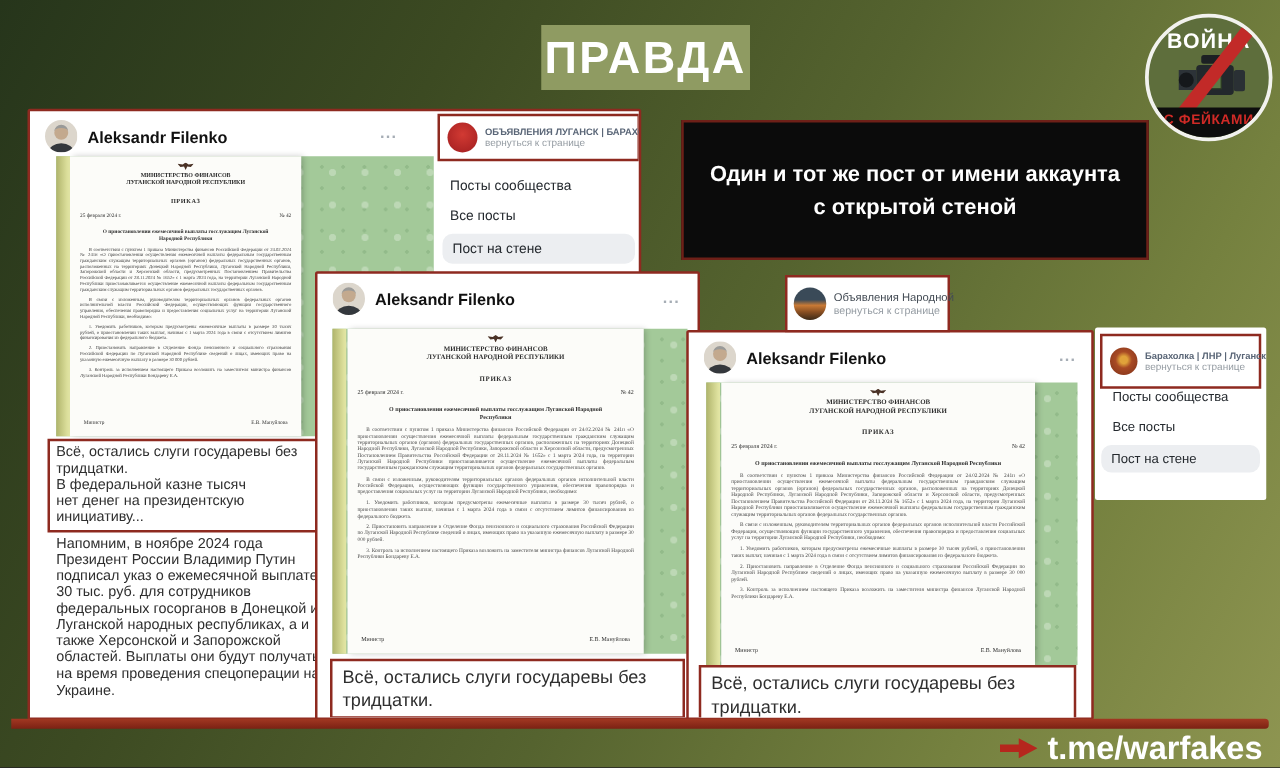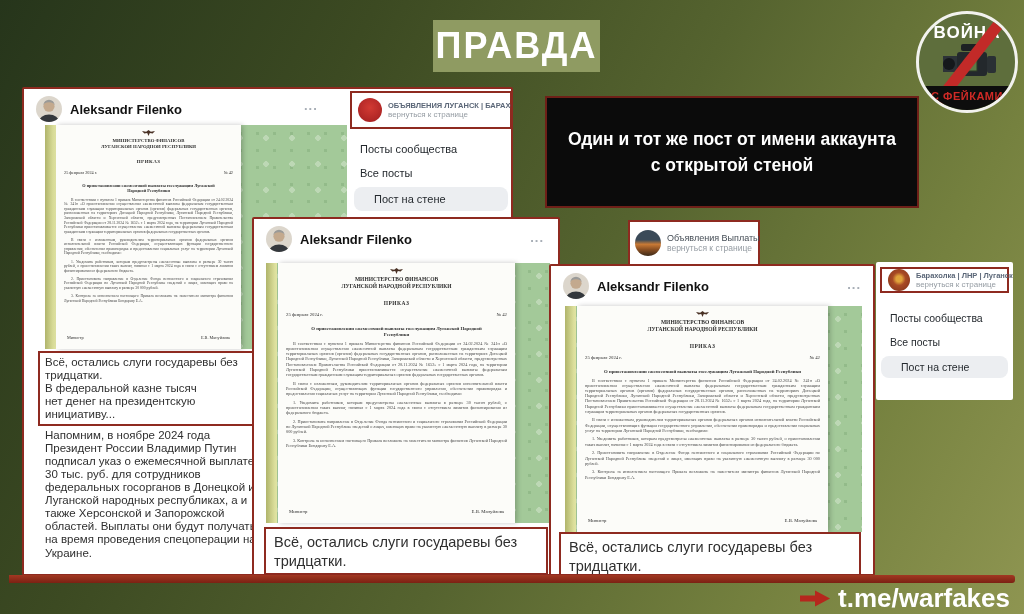--- a/index.html
+++ b/index.html
@@ -73,28 +73,28 @@
   .gava.red{width:24px;height:24px;background:radial-gradient(circle at 50% 40%,#d23a33,#a01d1f);}
   .gava.sunset{width:26px;height:26px;background:linear-gradient(#3a4a58 38%,#c97a35 55%,#8a4f22 75%,#3c2a18);}
   .gava.brown{width:22px;height:22px;background:radial-gradient(circle at 50% 45%,#e0a23a 0 18%,#a84a24 40%,#7c2f18);}
   .gtxt{min-width:0;}
   .gname{font-size:7.5px;font-weight:bold;color:#5a6677;white-space:nowrap;}
   .glink{font-size:8px;color:#959ca3;}
   .card1 .gbox{left:326px;top:2px;width:162px;height:38px;}
   .mitem{position:absolute;font-size:11px;color:#24292e;}
   .card1 .m1{left:336px;top:54px;}
   .card1 .m2{left:336px;top:78px;}
-  .pill{position:absolute;background:#eceef1;border-radius:8px;display:flex;align-items:center;padding-left:20px;box-sizing:border-box;}
+  .pill{position:absolute;background:#eceef1;border-radius:8px;display:flex;align-items:center;padding-left:8px;box-sizing:border-box;}
   .card1 .pill{left:330px;top:98px;width:154px;height:24px;font-size:11px;color:#24292e;}
   .gbox2{position:absolute;left:628px;top:220px;width:132px;height:46px;display:flex;align-items:center;gap:6px;
     background:#fff;border:2px solid #8e2a20;box-sizing:border-box;padding:3px 5px;z-index:4;}
   .gname2{font-size:9px;color:#444c55;white-space:nowrap;}
   .glink2{font-size:8.5px;color:#959ca3;white-space:nowrap;}
   .side3{position:absolute;left:876px;top:262px;width:137px;height:138px;background:#fff;border-radius:2px;z-index:3;}
-  .side3 .gbox{left:4px;top:5px;width:129px;height:26px;}
+  .side3 .gbox{left:4px;top:5px;width:129px;height:44px;}
   .side3 .mitem{font-size:10.5px;}
   .side3 .m1{left:14px;top:50px;}
   .side3 .m2{left:14px;top:74px;}
   .side3 .pill{left:5px;top:94px;width:127px;height:22px;font-size:10.5px;color:#24292e;}
   
   .bandline{position:absolute;left:9px;top:575px;width:1006px;height:8px;z-index:5;
     background:linear-gradient(#a23822,#7b2113);border-radius:0 3px 3px 0;}
   .footer{position:absolute;right:14px;top:583px;display:flex;align-items:center;gap:8px;z-index:6;}
   .handle{color:#fff;font-weight:800;font-size:26px;}
 </style>
@@ -202,21 +202,21 @@
         </div>
       </div>
     </div>
     <div class="capshort">Всё, остались слуги государевы без тридцатки.</div>
 
   </div>
 
   <div class="gbox2">
     <div class="gava sunset"></div>
     <div class="gtxt">
-      <div class="gname2">Объявления Выплаты</div>
+      <div class="gname2">Объявления Народной</div>
       <div class="glink2">вернуться к странице</div>
     </div>
   </div>
 
   <div class="card card3">
     <div class="phead">
       <div class="avatar"><svg width="26" height="26" viewBox="0 0 28 28">
             <rect width="28" height="28" fill="#dcd6cc"></rect>
             <circle cx="14" cy="11" r="6" fill="#c3a98e"></circle>
             <path d="M8 10a6 6 0 0 1 12 0l-1-2a12 12 0 0 0-10 0z" fill="#9a9a98"></path>

